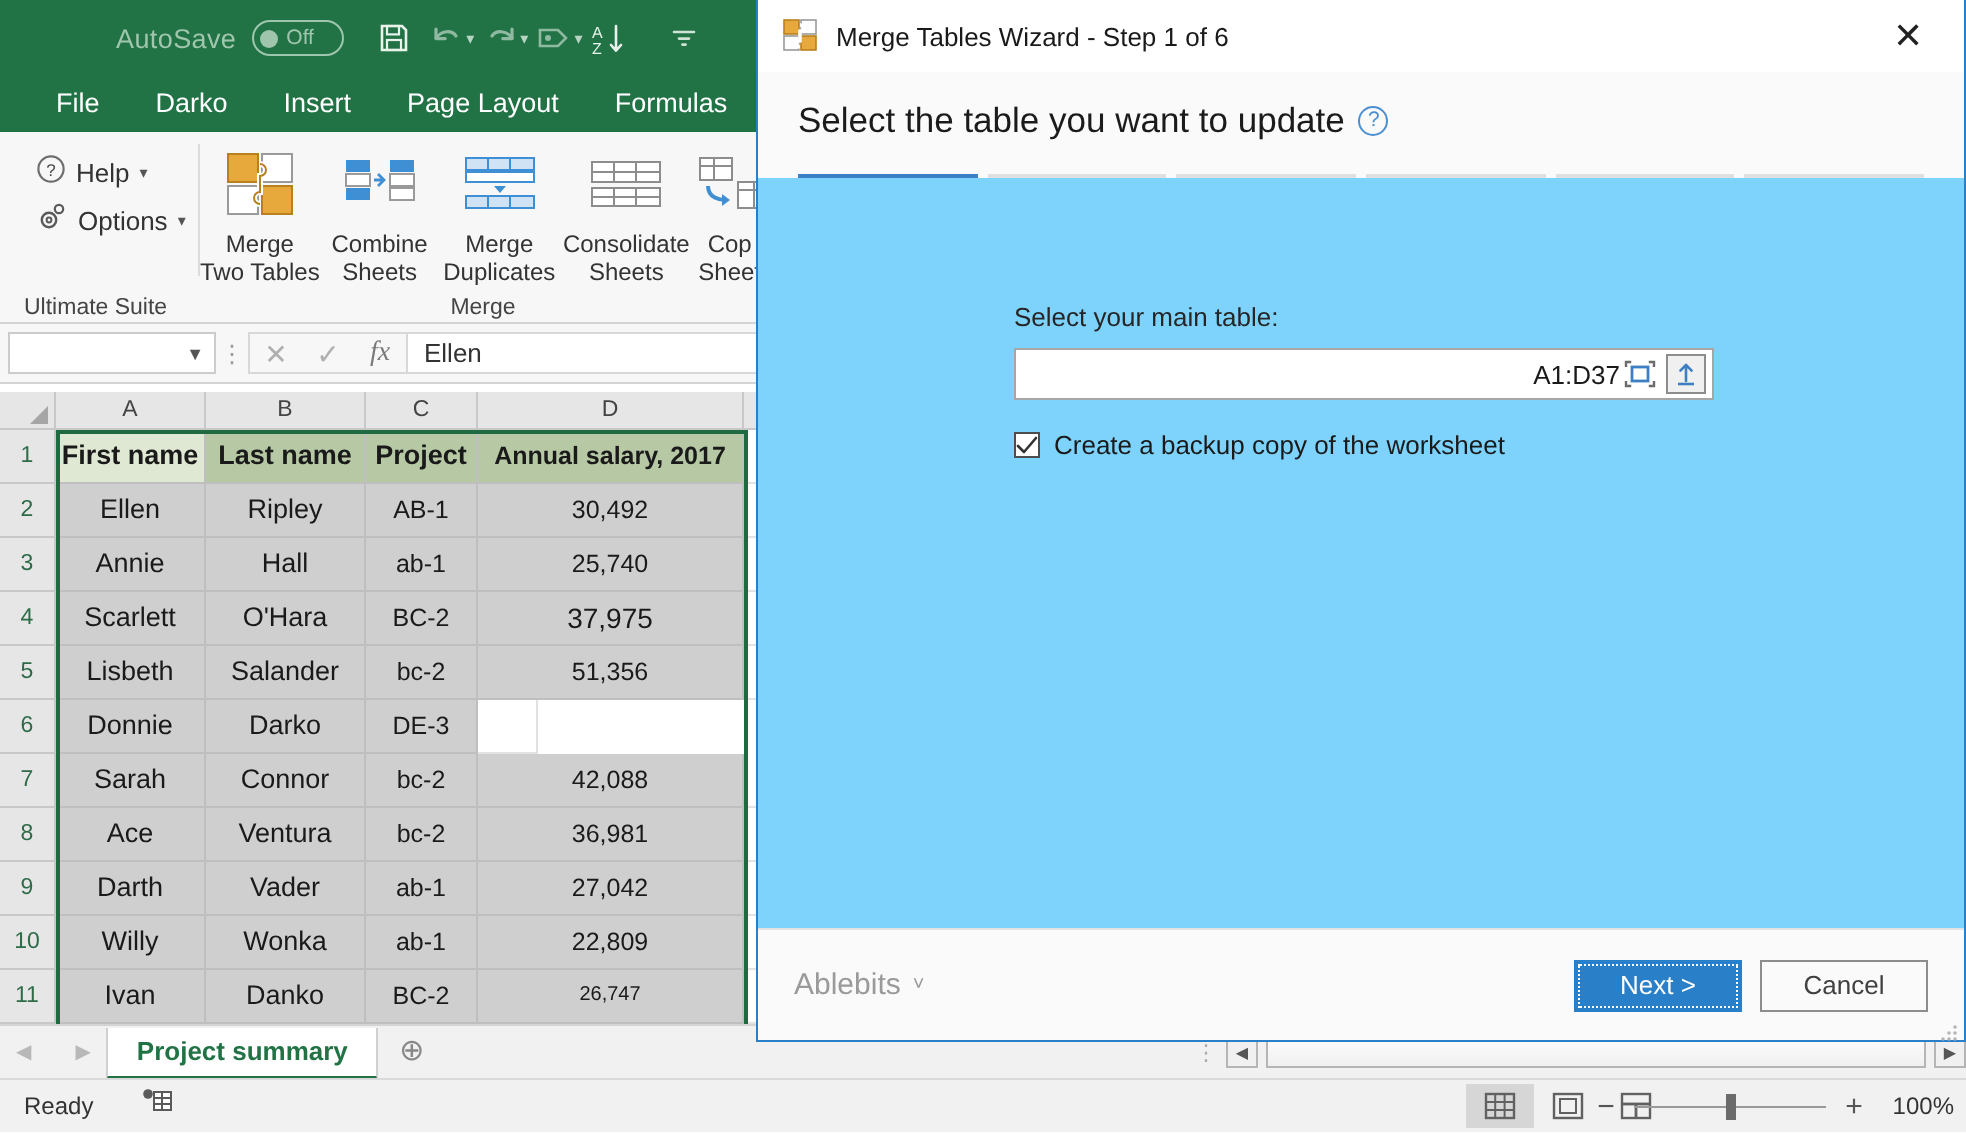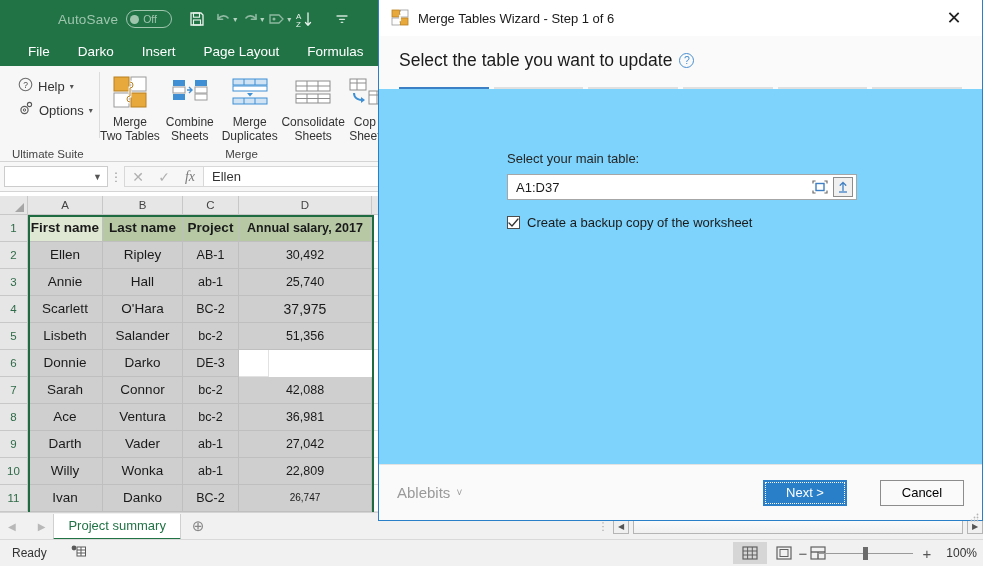--- a/index.html
+++ b/index.html
@@ -88,21 +88,21 @@
   .hdrcell { background: #b6c9a4; font-weight: bold; }
   .hdrcell.active { background: #dfe8d2; }
   .selbox { position: absolute; border: 2px solid #1e6b41; pointer-events: none; }
 
   
   .sheetbar { position: absolute; left: 0; right: 0; bottom: 27px; height: 28px;
               background: #f1f1f1; border-top: 1px solid #d4d4d4; display: flex; align-items: flex-end; }
   .navarrows { display:flex; align-items:center; height:28px; padding: 0 8px; gap: 22px; }
   .navarr { color: #b8b8b8; font-size: 10px; }
   .sheettab { height: 26px; line-height: 24px; padding: 0 14px; font-size: 13px;
-              font-weight: normal; color: #217346; background: #ffffff;
+              font-weight: bold; color: #217346; background: #ffffff;
               border: 1px solid #d0d0d0; border-bottom: 2px solid #217346; border-top:none; }
   .addsheet { width: 34px; text-align: center; color: #888; font-size: 15px; line-height: 28px; }
   .hscroll { position:absolute; right: 0; bottom: 27px; height: 28px; width: 390px;
              display:flex; align-items:center; gap:4px; padding-left: 4px;}
   .hs-dots { color:#aaa; font-size:11px; width:12px; text-align:center;}
   .hs-arrow { width: 16px; height: 15px; border: 1px solid #b5b5b5; background: #f0f0f0;
               display:flex;align-items:center;justify-content:center; color:#555; font-size:8px;}
   .hs-track { flex:1; height: 15px; background: linear-gradient(#fbfbfb,#f0f0f0); border: 1px solid #b5b5b5; }
 
   
@@ -135,39 +135,39 @@
   .dlg-head { padding: 14px 20px 0 20px; background: #fafafa; }
   .dlg-heading { font-size: 17.5px; color: #1b1b1b; display: flex; align-items: center; gap: 7px; }
   .help-circ { width: 15px; height: 15px; border: 1.3px solid #4a8fd0; border-radius: 50%;
                color: #4a8fd0; font-size: 10.5px; line-height: 13px; text-align: center; }
   .steps { display: flex; gap: 5px; margin-top: 16px; }
   .step { flex: 1; height: 2px; background: #e0e0e0; }
   .step.on { background: #3b7fc4; }
   .dlg-body { flex: 1; background: #7dd3fc; padding: 62px 0 0 128px; }
   .field-label { font-size: 13px; color: #262626; margin-bottom: 8px; }
   .rangebox { width: 350px; height: 26px; background: #ffffff; border: 1px solid #a6a6a6;
-              display: flex; align-items: center; padding-left: 8px; }
+              display: flex; align-items: center; padding-left: 8px; text-align: right; }
   .rangeval { flex: 1; font-size: 13px; color: #1a1a1a; }
   .rb-btn { width: 20px; height: 20px; display:flex;align-items:center;justify-content:center;
             margin-right: 3px; }
   .rb-btn.boxed { border: 1px solid #8d8d8d; background: #f0f0f0; }
   .chkrow { display: flex; align-items: center; gap: 7px; margin-top: 15px; }
   .chkbox { width: 13px; height: 13px; border: 1px solid #4d4d4d; background: #fff;
             display:flex;align-items:center;justify-content:center; }
   .chklabel { font-size: 13px; color: #1a1a1a; }
   .dlg-foot { height: 56px; background: #fafafa; border-top: 1px solid #e2e2e2;
               display: flex; align-items: center; padding: 0 18px; }
   .ablebits { font-size: 15px; color: #9a9a9a; display:flex;align-items:center;gap:6px; }
   .ab-caret { font-size: 10px; color: #9a9a9a; }
   .foot-spacer { flex: 1; }
   .btn { height: 26px; min-width: 84px; font-size: 13px; display:flex;
          align-items:center; justify-content:center; }
   .btn-next { background: #2a7fc9; color: #fff; border: 1px solid #2a7fc9;
               outline: 1px dotted #ffffff; outline-offset: -3px; margin-right: 9px; }
-  .btn-cancel { background: #fafafa; color: #000000; border: 1px solid #8d8d8d; margin-left: 24px; }
+  .btn-cancel { background: #fafafa; color: #404040; border: 1px solid #8d8d8d; }
   .resize-grip { position: absolute; right: 3px; bottom: 3px; width: 9px; height: 9px; }
 </style>
 </head>
 <body>
 
 <div id="app">
 
   <div id="excel">
 
     <div class="qat">

